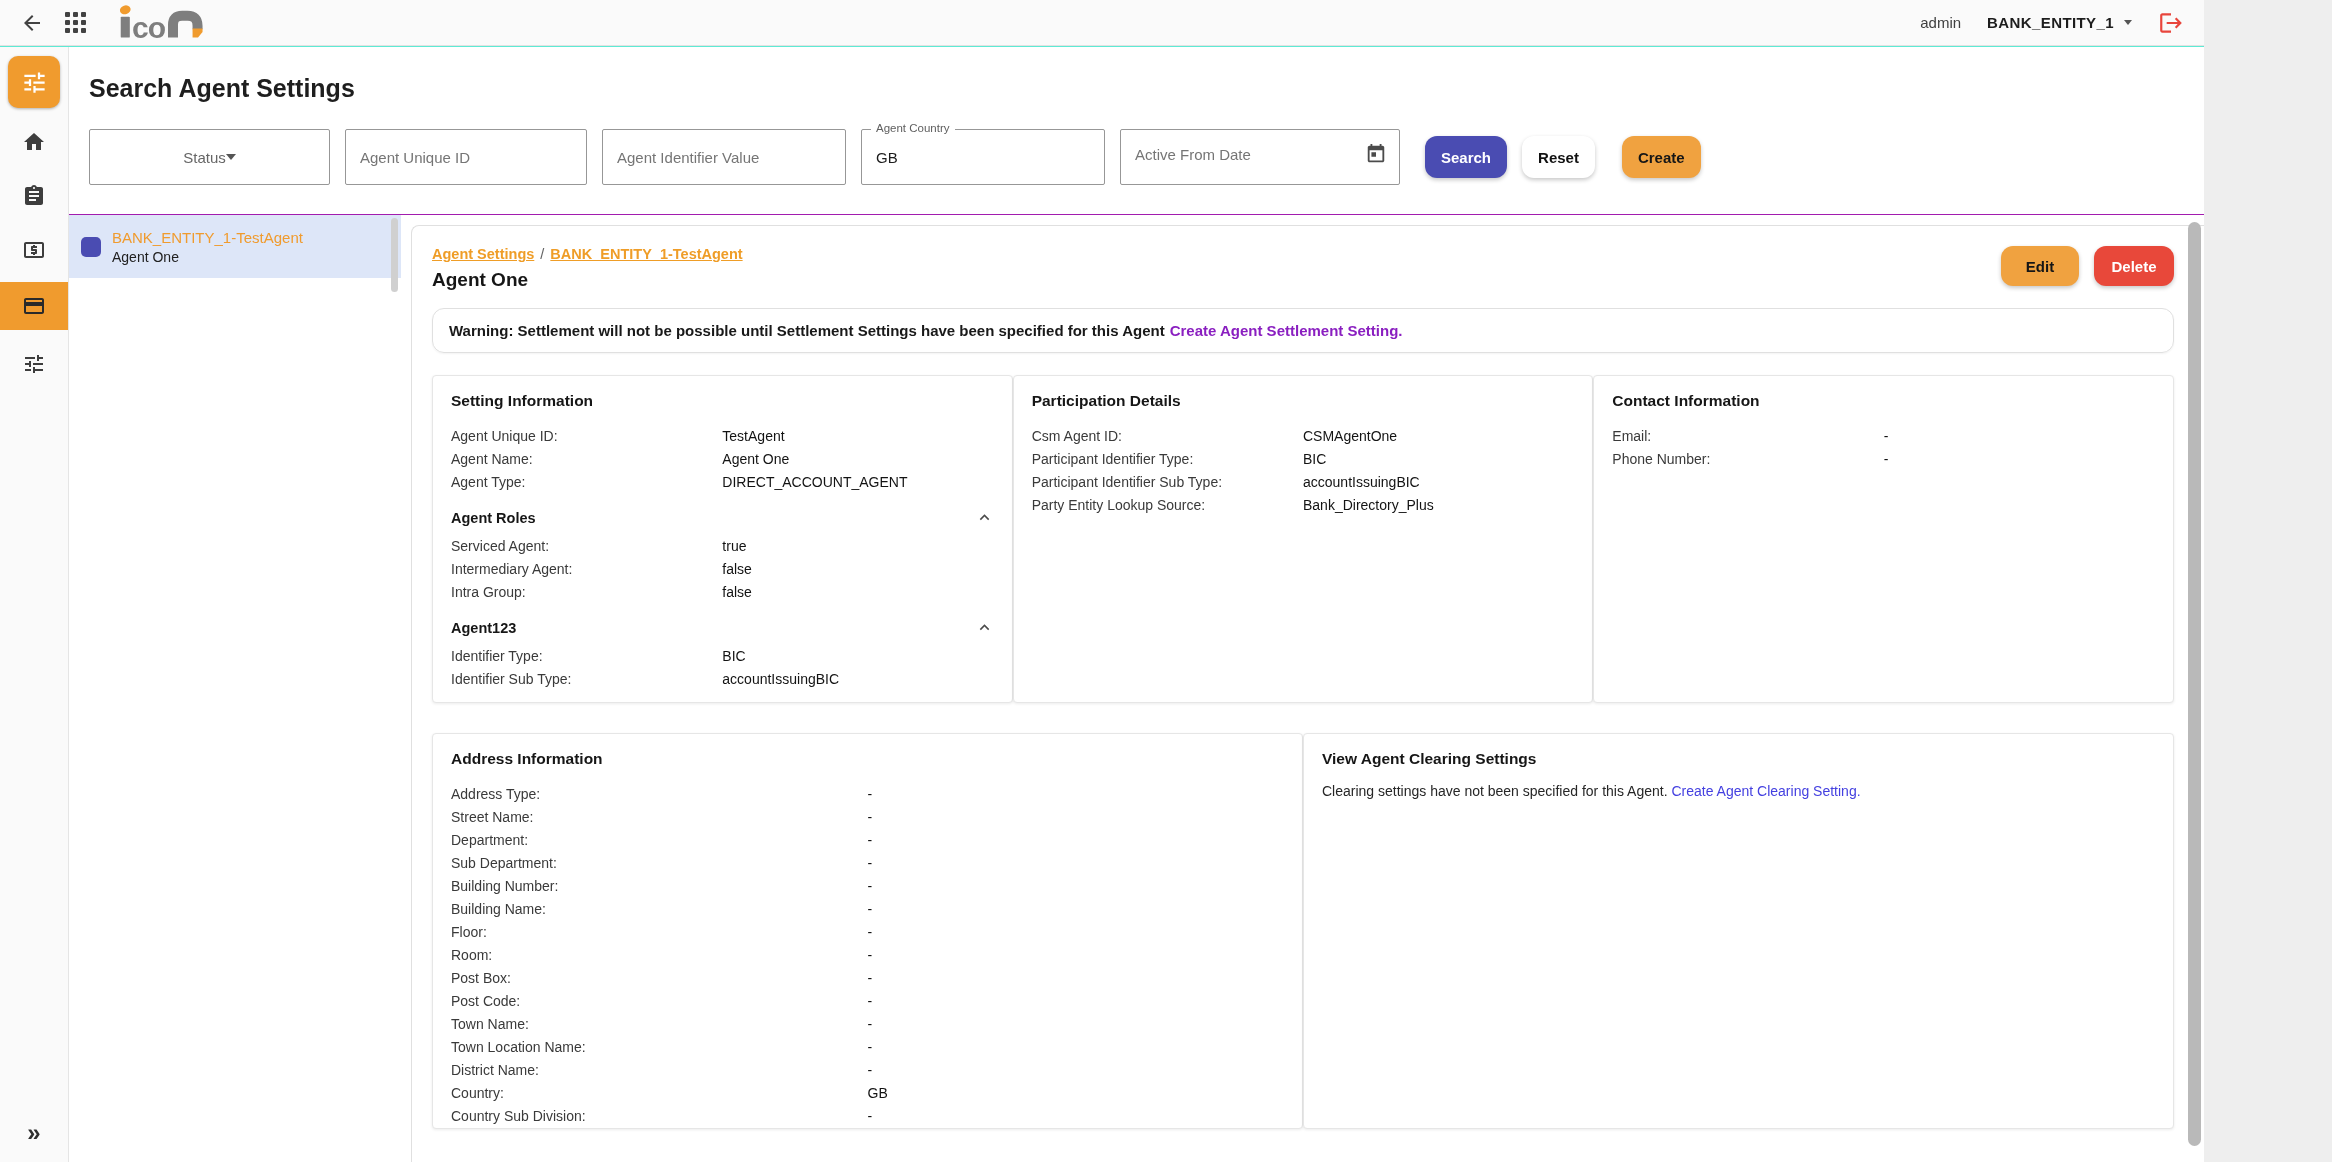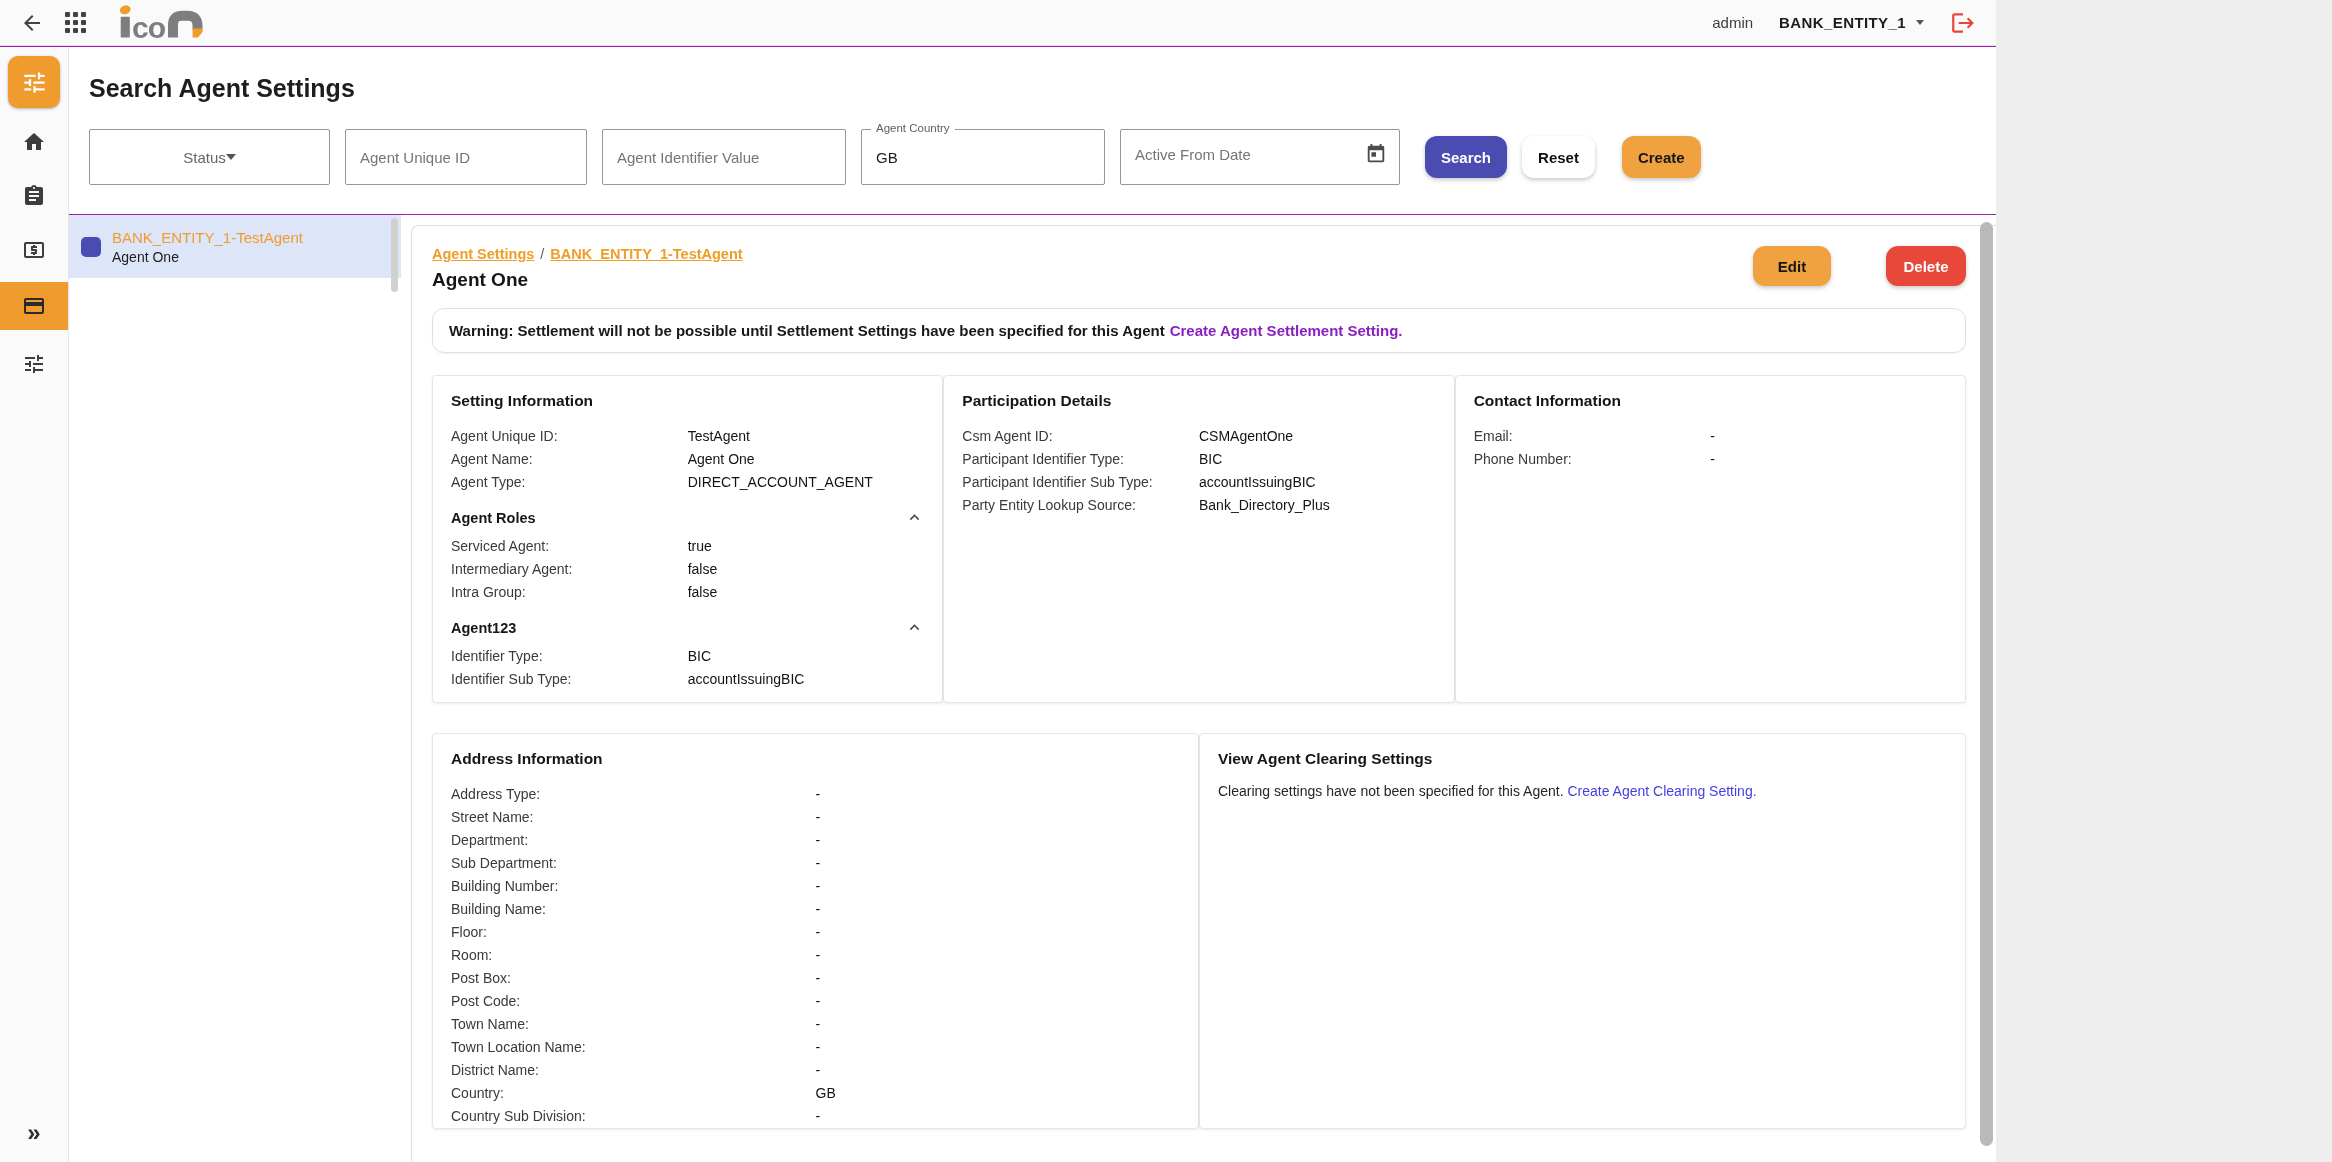--- a/index.html
+++ b/index.html
@@ -1,16 +1,16 @@
 <!DOCTYPE html>
 <html><head>
 <meta charset="utf-8">
 <style>
   html,body{margin:0;padding:0;background:#eee;}
-  .root{position:relative;width:1996px;height:1162px;background:#a21caf;overflow:hidden;
+  .root{position:relative;width:2204px;height:1162px;background:#5eead4;overflow:hidden;
         font-family:"Liberation Sans",sans-serif;color:#212121;}
 
   
   .topbar{position:absolute;top:0;left:0;right:0;height:46px;background:#fafafa;
           border-bottom:1px solid #e2e2e2;display:flex;align-items:center;gap:21px;
           padding:0 20px;box-sizing:border-box;z-index:5;}
   .icon-btn{background:none;border:none;padding:0;display:flex;align-items:center;cursor:pointer;}
   .apps-grid{display:grid;grid-template-columns:repeat(3,5px);grid-gap:3px;}
   .apps-grid i{width:5px;height:5px;background:#424242;border-radius:1px;}
   .logo{margin-left:10px;display:flex;align-items:center;}
@@ -74,21 +74,21 @@
 
   .detail-card{flex:1;margin:10px 0 0 10px;border-left:1px solid #e0e0e0;border-top:1px solid #e0e0e0;
         border-radius:8px 0 0 0;padding:20px 30px 20px 20px;box-sizing:border-box;overflow:hidden;background:#fff;}
   .detail-header{display:flex;justify-content:space-between;align-items:flex-start;}
   .breadcrumb{font-size:14.5px;font-weight:700;}
   .breadcrumb a{color:#ef9d27;text-decoration:underline;cursor:pointer;}
   .breadcrumb .sep{color:#5f5f5f;margin:0 6px;font-weight:400;}
   .detail-title{margin:7px 0 0;font-size:19px;font-weight:700;color:#161616;}
   .actions{display:flex;gap:15px;}
   .btn-edit{background:#f0a240;color:#161616;width:78px;height:40px;}
-  .btn-delete{background:#e8483a;color:#fff;width:80px;height:40px;margin-left:40px;}
+  .btn-delete{background:#e8483a;color:#fff;width:80px;height:40px;}
 
   .warning-card{margin-top:17px;border:1px solid #e0e0e0;border-radius:12px;padding:13px 16px;
         font-size:15px;font-weight:700;color:#191919;box-shadow:0 1px 2px rgba(0,0,0,.05);}
   .warning-card a{color:#8a1fc0;margin-left:5px;cursor:pointer;}
 
   .cards-row{display:grid;margin-top:22px;}
   .row1{grid-template-columns:repeat(3,1fr);height:328px;}
   .row2{grid-template-columns:1fr 1fr;margin-top:30px;height:396px;}
   .card{border:1px solid #e6e6e6;border-radius:4px;background:#fff;padding:16px 18px;
         box-sizing:border-box;overflow:hidden;box-shadow:0 1px 3px rgba(0,0,0,.08);}

